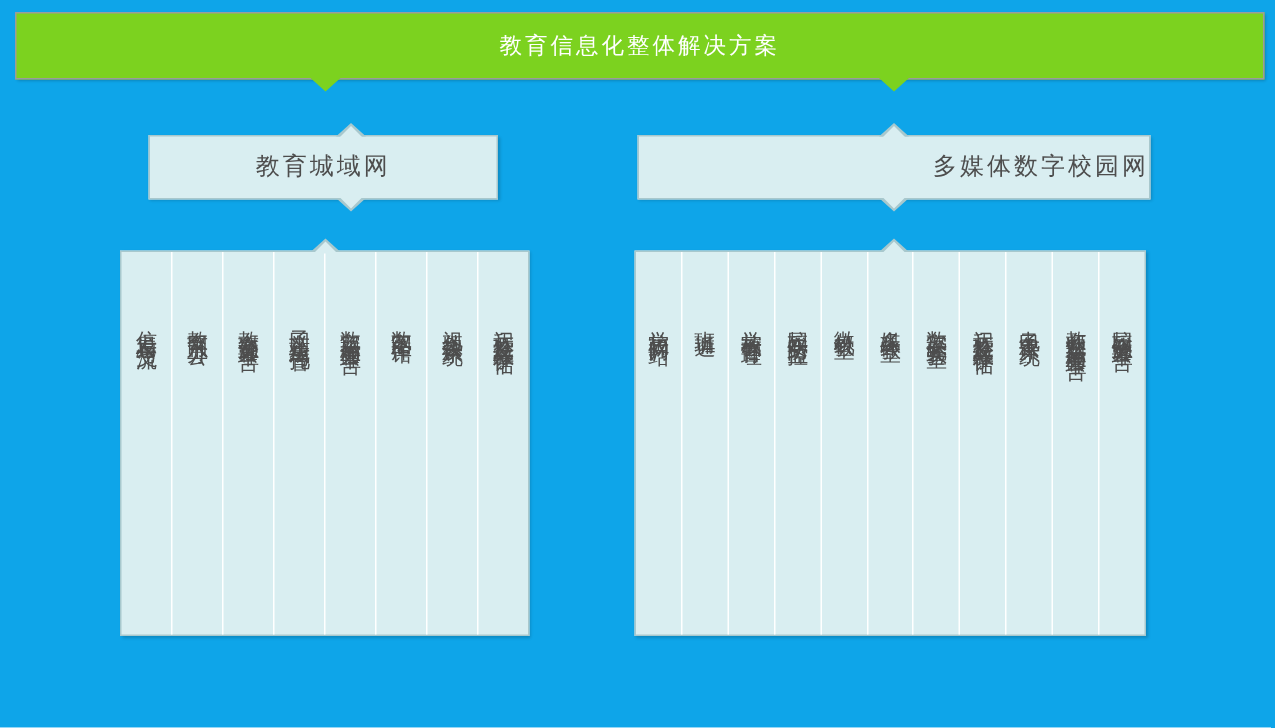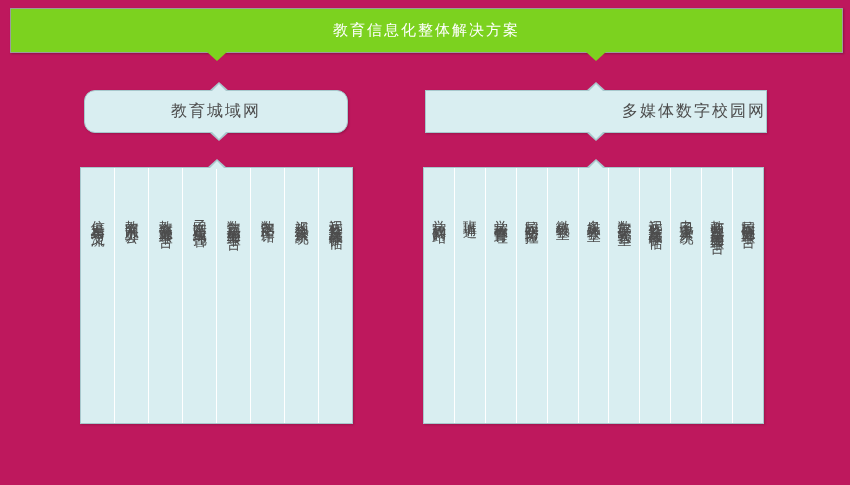--- a/index.html
+++ b/index.html
@@ -11,21 +11,21 @@
     --divider: #ffffff;
     --banner-text: #ffffff;
   }
   * { margin: 0; padding: 0; }
   html, body { background: #ffffff; }
   body { font-family: "Liberation Sans", sans-serif; }
   .page {
     position: relative;
     width: 850px;
     height: 485px;
-    background: #be185d;
+    background: #0ea5e9;
     overflow: hidden;
   }
 
   
   .banner {
     position: absolute;
     left: 10px; top: 8px;
     width: 833px; height: 45px;
     box-sizing: border-box;
     background: var(--green);
@@ -51,21 +51,21 @@
   
   .hbox {
     position: absolute;
     top: 90px; height: 43px;
     box-sizing: border-box;
     background: var(--fill);
     border: 1px solid var(--bborder);
     box-shadow: 1px 1px 2px rgba(0,0,0,.18);
     display: flex; align-items: center; justify-content: center;
   }
-  .hbox-left  { left: 84px;  width: 264px; border-radius: 11px; }
+  .hbox-left  { left: 99px;  width: 233px; }
   .hbox-right { left: 425px; width: 342px; justify-content: flex-end; }
   .hlabel {
     color: var(--label);
     font-size: 16px;
     letter-spacing: 2px;
     white-space: nowrap;
   }
 
   
   .ptr { position: absolute; width: 0; height: 0; }

